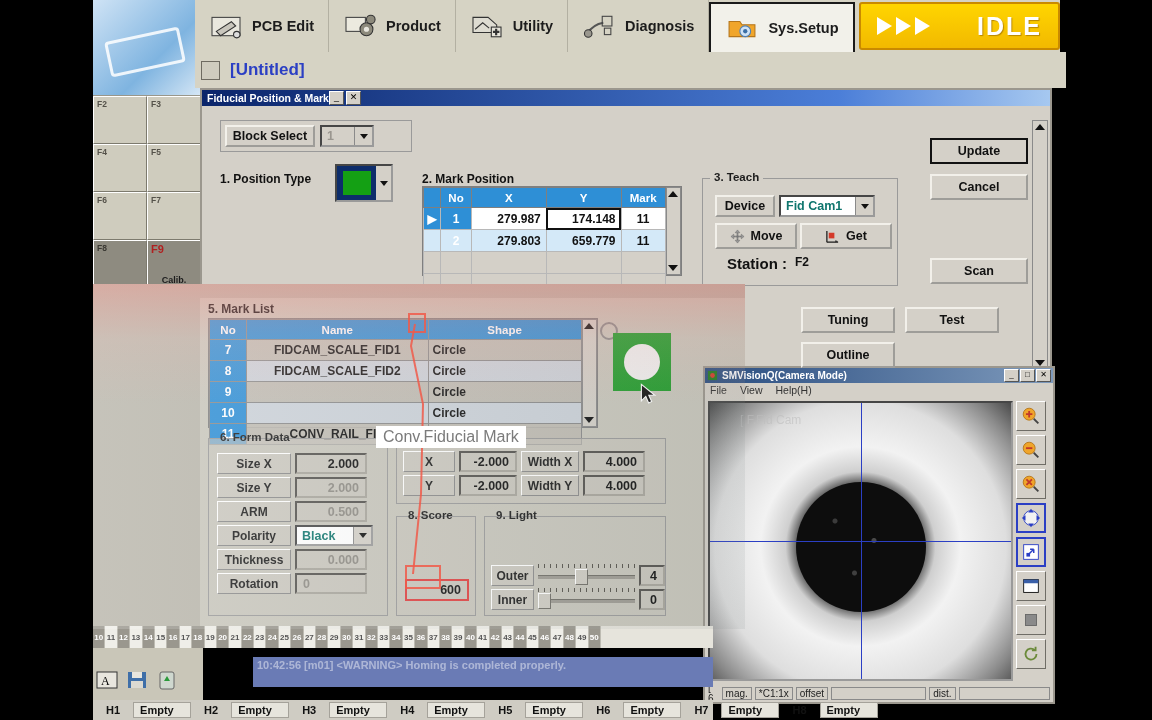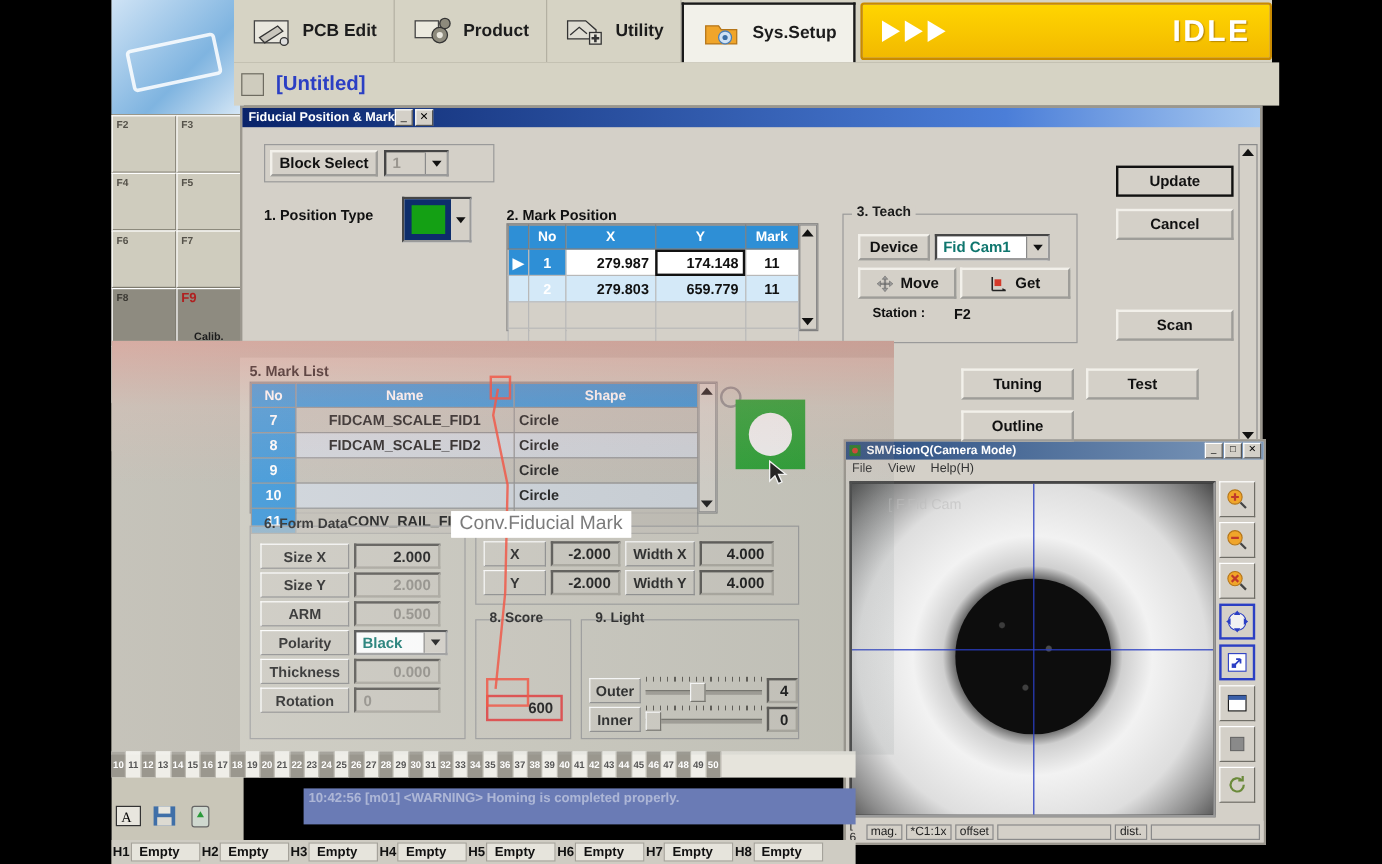--- a/index.html
+++ b/index.html
@@ -179,21 +179,21 @@
         display:flex;align-items:center;justify-content:center;font-size:8px;font-weight:bold;}
   .slot.on{background:#9a978e;color:#fff;}
   .slot.off{background:#efeee8;color:#555;}
   .log{position:absolute;left:253px;top:657px;width:460px;height:30px;background:#6a7bb5;
        padding:1px 4px;box-sizing:border-box;overflow:hidden;}
   .log div{font-size:11px;color:#fff;font-weight:bold;white-space:nowrap;line-height:14px;}
   .log div.dim{opacity:.45;}
   .hbar{position:absolute;left:93px;top:700px;width:620px;height:20px;background:#cfccc3;
         display:flex;align-items:center;}
   .hcell{display:flex;align-items:center;height:100%;}
-  .hkey{font-size:11px;font-weight:bold;color:#111;padding:0 1px;}
+  .hkey{font-size:11px;font-weight:bold;color:#111;padding:0 13px;}
   .hval{font-size:11px;font-weight:bold;color:#111;background:#e6e4dc;border:1px solid #a5a29a;
          padding:1px 6px;box-sizing:border-box;}
   .leftIcons{position:absolute;left:95px;top:668px;display:flex;gap:6px;align-items:center;}
   .liIcon{width:24px;height:24px;position:relative;}
 </style>
 </head>
 <body>
 
 <div id="root">
 
@@ -314,20 +314,29 @@
           <div class="tbtn-label">Product</div>
         </div>
         <div class="tbtn">
           <div class="ticon"><svg width="34" height="28" viewBox="0 0 30 26">
               <path d="M2 19V5h14l8 7v7z" fill="#dedcd2" stroke="#333"></path>
               <path d="M4 16l7-6 6 5" stroke="#333" fill="none"></path>
               <rect x="19" y="14" width="9" height="9" fill="#e6e4da" stroke="#333"></rect>
               <path d="M23.5 15.5v6M20.5 18.5h6" stroke="#333" stroke-width="2"></path>
             </svg></div>
           <div class="tbtn-label">Utility</div>
+        </div>
+        <div class="tbtn">
+          <div class="ticon"><svg width="34" height="28" viewBox="0 0 30 26">
+              <path d="M4 20c4-6 9-9 15-10" stroke="#555" stroke-width="2" fill="none"></path>
+              <rect x="18" y="4" width="9" height="9" fill="none" stroke="#444"></rect>
+              <rect x="20" y="15" width="6" height="6" fill="none" stroke="#444"></rect>
+              <circle cx="5" cy="20" r="3.5" fill="#9a978e" stroke="#333"></circle>
+            </svg></div>
+          <div class="tbtn-label">Diagnosis</div>
         </div>
         <div class="tbtn active">
           <div class="ticon"><svg width="34" height="28" viewBox="0 0 30 26">
               <path d="M3 7h10l2 3h12v11H3z" fill="#f0a52a" stroke="#b5761a"></path>
               <circle cx="18" cy="16" r="5" fill="#cfe2f5" stroke="#4d7fb5"></circle>
               <circle cx="18" cy="16" r="2" fill="#3a6ea5"></circle>
             </svg></div>
           <div class="tbtn-label">Sys.Setup</div>
         </div>
       </div>
@@ -442,21 +451,21 @@
         </div>
         <div class="btn3d" style="position:absolute;left:97px;top:44px;width:92px;height:26px;gap:6px;">
           <svg width="15" height="15" viewBox="0 0 16 16">
             <path d="M2 14V2" stroke="#222" stroke-width="1.4"></path>
               <path d="M2 14h12" stroke="#222" stroke-width="1.4"></path>
             <rect x="4" y="4" width="6" height="6" fill="#d43a2a"></rect>
             <path d="M11 12l3 1-3 1z" fill="#222"></path>
           </svg>
           <span>Get</span>
         </div>
-        <div style="position:absolute;left:24px;top:76px;font-size:11px;font-weight:bold;color:#111;">Station :</div>
+        <div style="position:absolute;left:24px;top:76px;font-size:15px;font-weight:bold;color:#111;">Station :</div>
         <div style="position:absolute;left:92px;top:76px;font-size:12px;font-weight:bold;color:#111;">F2</div>
       </div>
 
       <div class="btn3d dk" style="position:absolute;left:728px;top:32px;width:98px;height:26px;">Update</div>
       <div class="btn3d" style="position:absolute;left:728px;top:68px;width:98px;height:26px;">Cancel</div>
       <div class="btn3d" style="position:absolute;left:728px;top:152px;width:98px;height:26px;">Scan</div>
 
       <div class="vsb" style="position:absolute;right:2px;top:14px;height:250px;">
           <i class="up"></i>
           <i class="dn"></i>

